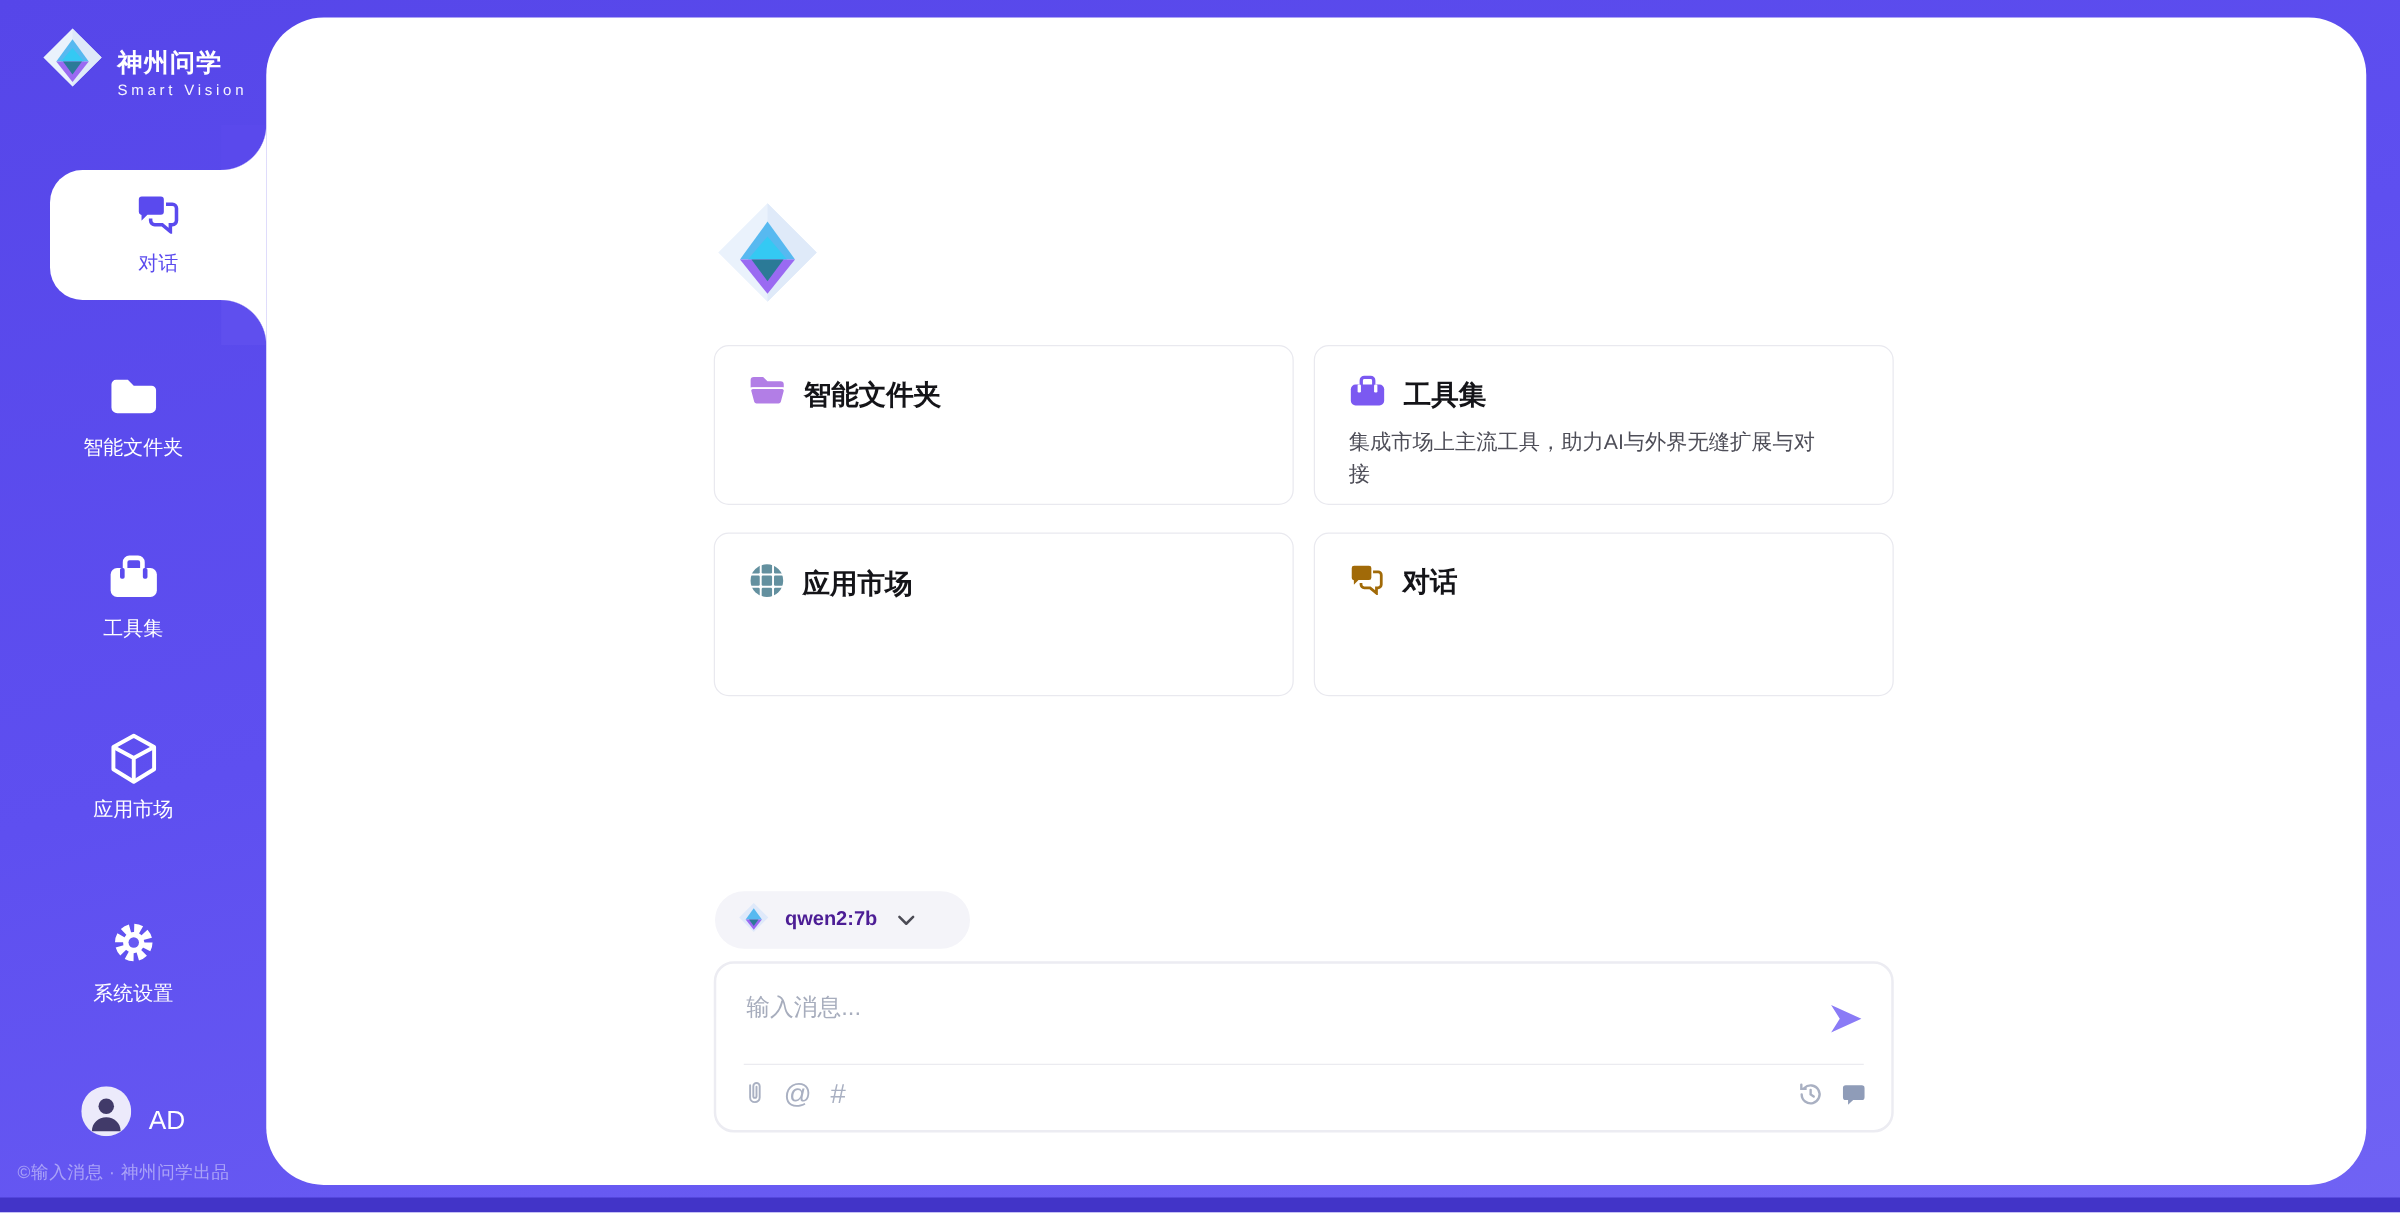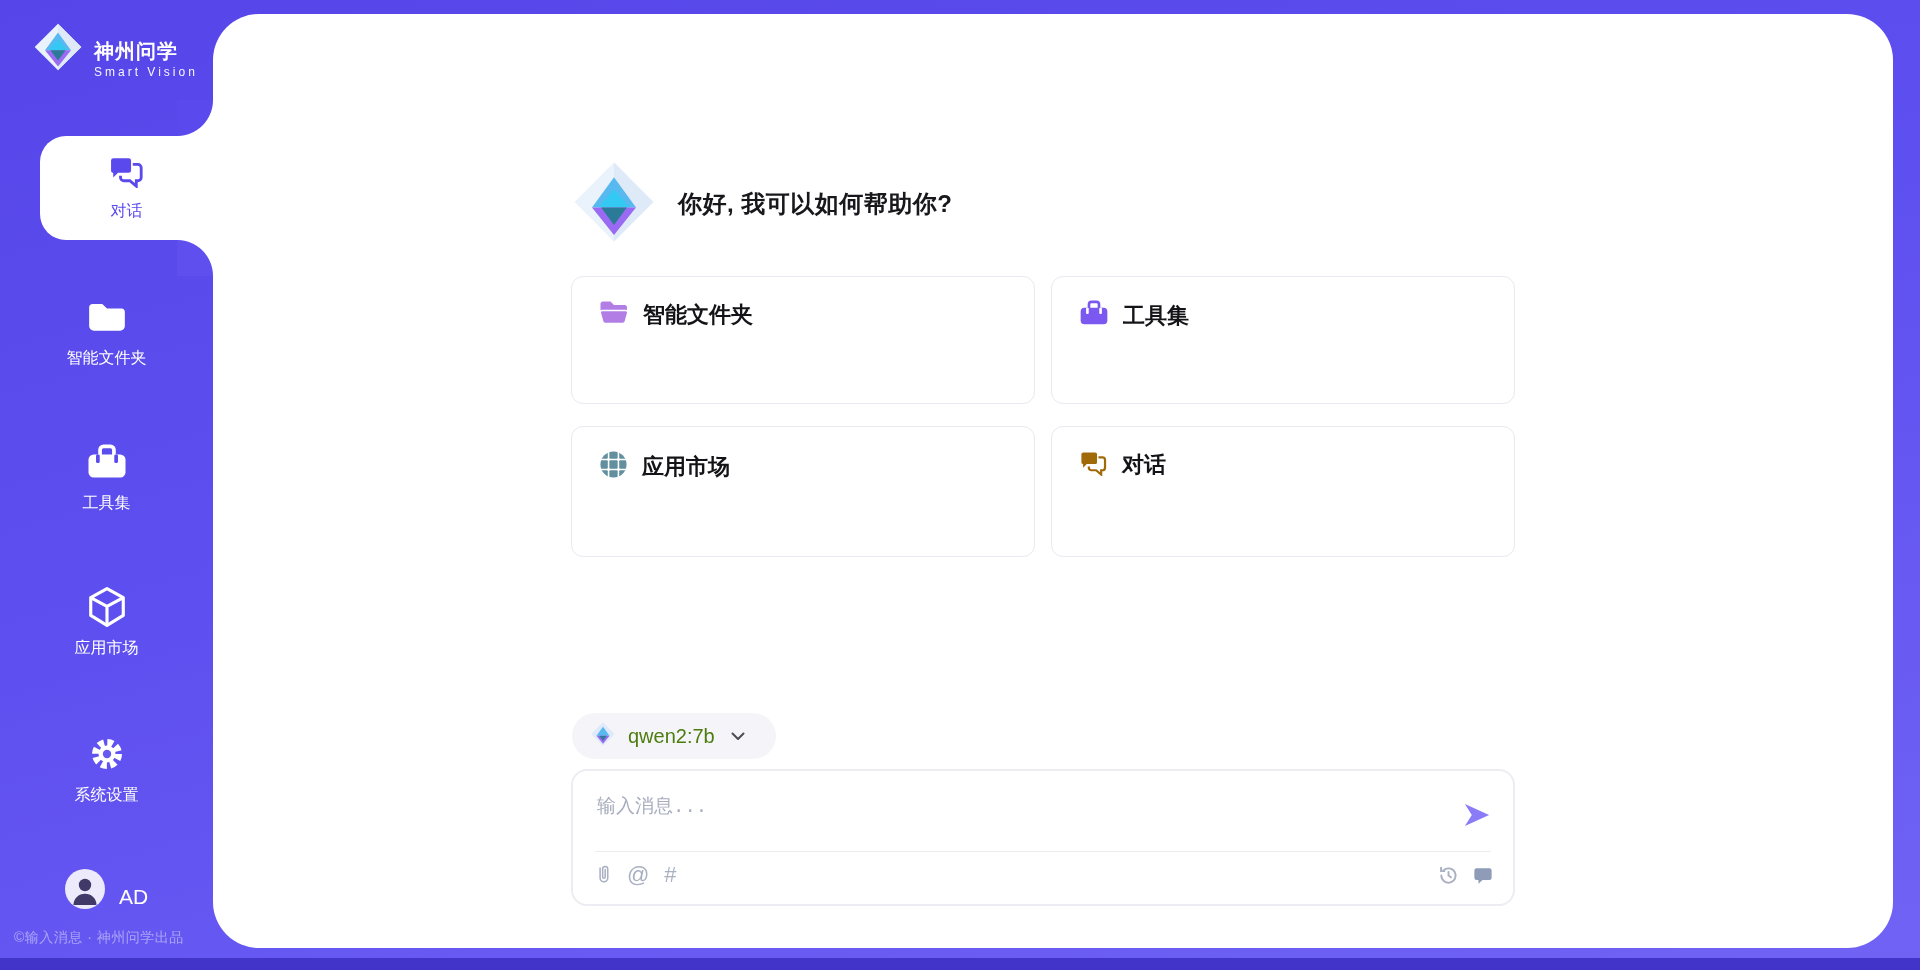--- a/index.html
+++ b/index.html
@@ -56,28 +56,28 @@
   .card-desc { margin-top:9px; font-size:17px; line-height:26px; color:#4e4e58; width:378px; }
   .ic-folder-open { color:#b27ee6; }
   .ic-briefcase-c { color:#7b59f1; }
   .ic-grid-globe  { color:#63909f; }
   .ic-chat-brown  { color:#a16a08; }
 
   
   .model-pill { position:absolute; left:359px; top:699px; width:204px; height:46px;
                 background:#f4f4f9; border-radius:23px; display:flex; align-items:center;
                 padding:0 16px 0 18px; gap:12px; cursor:pointer; }
-  .model-name { font-size:20px; color:#4d7c0f; }
+  .model-name { font-size:16px; color:#4c1d95;font-weight:bold; }
   .model-pill .chev { margin-left:4px; display:flex; }
 
   .composer { position:absolute; left:358px; top:755px; width:944px; height:137px;
               background:#fff; border:2px solid #ececf2; border-radius:16px; }
   .composer-input { position:absolute; left:24px; top:14px; width:820px; height:44px;
                     border:none; outline:none; font-size:19px; color:#be185d;
-                    font-family:Liberation Mono, monospace; background:transparent; }
+                    font-family:Liberation Sans, sans-serif; background:transparent; }
   .composer-input::placeholder { color:#a7adbd; }
   .send-btn { position:absolute; right:20px; top:28px; width:32px; height:32px; display:flex;
               align-items:center; justify-content:center; cursor:pointer; }
   .composer-divider { position:absolute; left:22px; right:22px; top:80px; height:1px; background:#ebebf0; }
   .tools-left { position:absolute; left:22px; top:92px; display:flex; align-items:center; gap:15px;
                 color:#a9b0c2; }
   .tools-right { position:absolute; right:20px; top:94px; display:flex; align-items:center; gap:14px; }
   .glyph-ic { font-size:22px; line-height:22px; cursor:pointer; color:#a9b0c2; }
   .tool-ic { cursor:pointer; display:flex; }
   .ic-history { color:#a9b0c2; }
@@ -95,21 +95,20 @@
       <span>
         <svg viewBox="0 0 48 48" width="88" height="88">
           <path d="M24 2.5 45.5 24 24 45.5 2.5 24Z" fill="#eaf2fc"></path>
           <path d="M24 2.5 45.5 24 24 45.5Z" fill="#dfeaf9"></path>
           <path d="M24 10.5 36 27H12Z" fill="#57b9f0"></path>
           <path d="M24 17 32.5 27h-17Z" fill="#34c9f3"></path>
           <path d="M12 27h24L24 42Z" fill="#9a6af2"></path>
           <path d="M17 27h14L24 36.5Z" fill="#2b7a97"></path>
         </svg>
       </span>
-      <span class="greeting-title">你好, 我可以如何帮助你?</span>
     </div>
 
     <div class="cards">
 
       <div class="card">
         <div class="card-head">
           <span class="ic-folder-open">
             <svg viewBox="0 0 30 26" width="30" height="26">
               <path d="M1.5 4A2.5 2.5 0 0 1 4 1.5h7.5L15 5h10.5A2.5 2.5 0 0 1 28 7.5V10H1.5Z" fill="currentColor"></path>
               <path d="M3.8 10.5h22.9a2 2 0 0 1 1.93 2.52l-2.3 8.5a2.6 2.6 0 0 1-2.51 1.9H6.2a2.6 2.6 0 0 1-2.51-1.9l-2.3-8.5A2 2 0 0 1 3.8 10.5Z" fill="currentColor" stroke="#fff" stroke-width="1.4"></path>
@@ -124,20 +123,21 @@
           <span class="ic-briefcase-c">
             <svg viewBox="0 0 36 32" width="30" height="27">
               <rect x="12" y="2" width="12" height="11" rx="3" fill="none" stroke="currentColor" stroke-width="3.2"></rect>
               <rect x="2" y="9" width="32" height="20" rx="4.5" fill="currentColor"></rect>
               <rect x="8.5" y="9" width="3.2" height="7.5" rx="1.2" fill="#ffffff"></rect>
               <rect x="24.3" y="9" width="3.2" height="7.5" rx="1.2" fill="#ffffff"></rect>
             </svg>
           </span>
           <span class="card-title">工具集</span>
         </div>
+        <div class="card-desc">集成市场上主流工具，助力AI与外界无缝扩展与对接</div>
       </div>
 
       <div class="card">
         <div class="card-head">
           <span class="ic-grid-globe">
             <svg viewBox="0 0 30 30" width="29" height="29">
               <defs>
                   <clipPath id="gg">
                     <circle cx="15" cy="15" r="13.5"></circle>
                   </clipPath>

